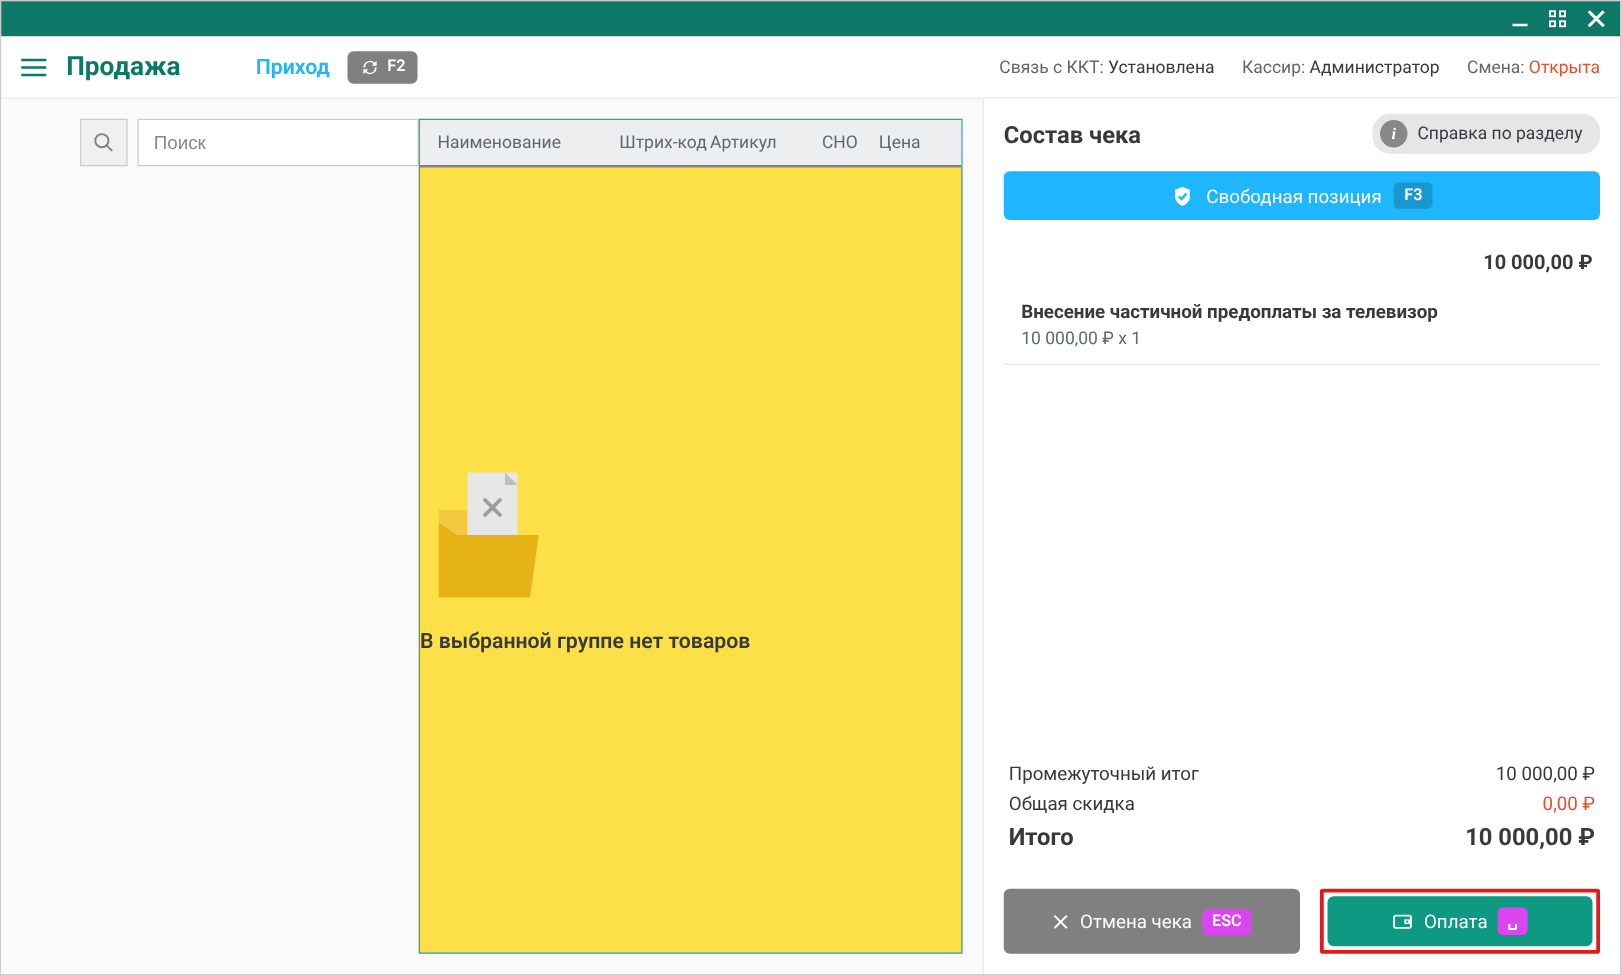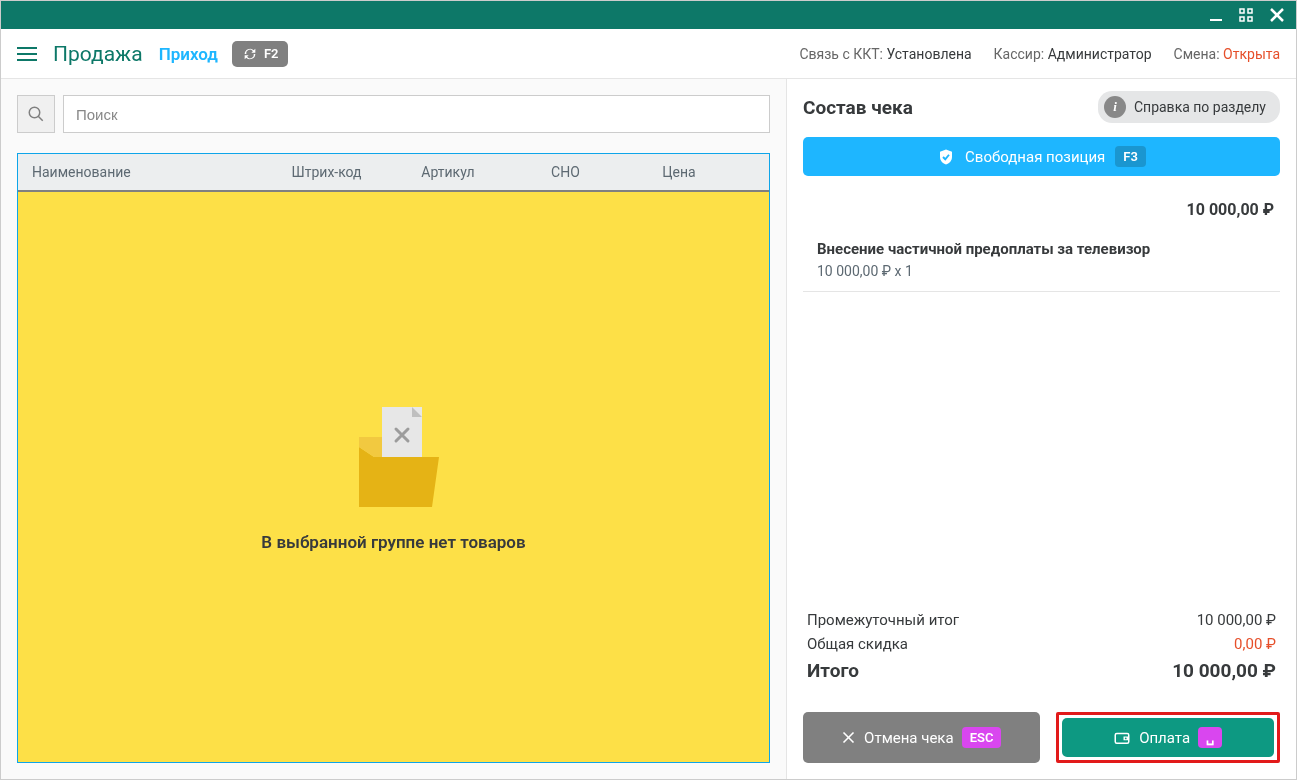--- a/index.html
+++ b/index.html
@@ -48,28 +48,29 @@
       margin-right: 16px;
     }
     .hamburger span {
       width: 20px;
       height: 2px;
       background: #0d7868;
     }
     .title-sale {
       color: #0d7868;
       font-size: 21px;
-      font-weight: 400;
+      font-weight: 700;
       margin-right: 16px;
     }
     .title-income {
       color: #1eb6ff;
       font-size: 17px;
       font-weight: 600;
       margin-right: 14px;
+      margin-left: 44px;
     }
     .f2-badge {
       background: #808080;
       color: #fff;
       border-radius: 5px;
       padding: 5px 10px;
       display: flex;
       align-items: center;
       gap: 6px;
       font-size: 13px;
@@ -87,22 +88,23 @@
     .content {
       flex: 1;
       display: flex;
       background: #fafafa;
       min-height: 0;
     }
     .left-panel {
       flex: 1;
       padding: 16px;
       display: flex;
-      flex-direction: column;
+      flex-direction: row;
       min-width: 0;
+      margin-left: 47px;
     }
     .search-row {
       display: flex;
       gap: 8px;
       margin-bottom: 20px;
     }
     .search-icon-box {
       width: 38px;
       height: 38px;
       border: 1px solid #ccc;
@@ -131,27 +133,27 @@
       display: flex;
       background: #eceeef;
       border-bottom: 2px solid #808080;
       padding: 10px 14px;
       color: #5d6972;
       font-size: 14px;
     }
     .col-name { flex: 1.4; }
     .col-barcode { flex: 0.7; }
     .col-article { flex: 0.7; }
-    .col-sno { flex: 0.6; }
+    .col-sno { flex: 0.6; text-align: center; }
     .col-price { flex: 0.5; }
     .empty-state {
       flex: 1;
       display: flex;
       flex-direction: column;
-      align-items: center;
+      align-items: flex-start;
       justify-content: center;
     }
     .empty-msg {
       margin-top: 20px;
       color: #373a3c;
       font-size: 17px;
       font-weight: 600;
     }
     .right-panel {
       width: 510px;

